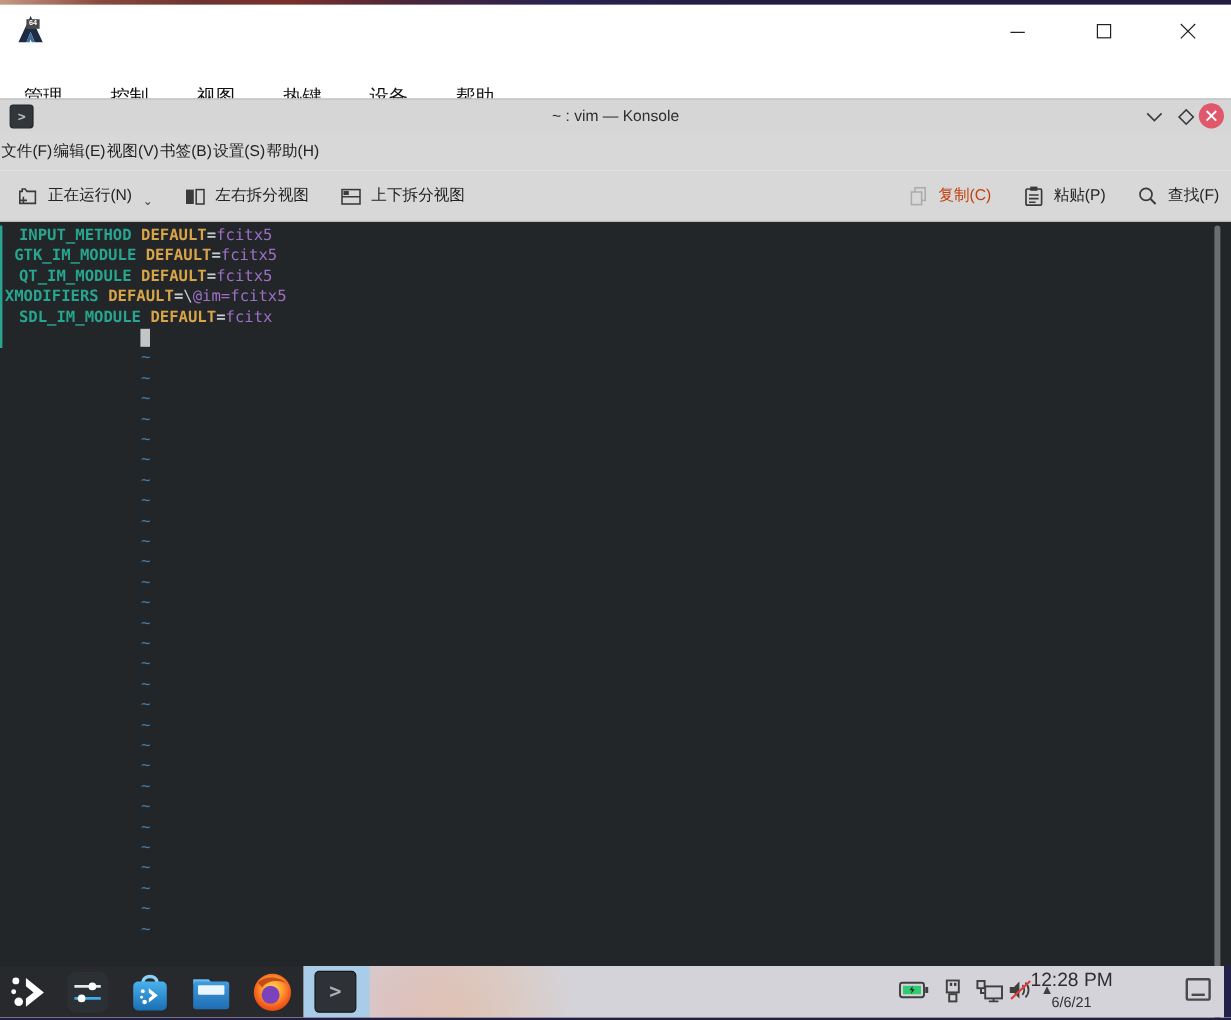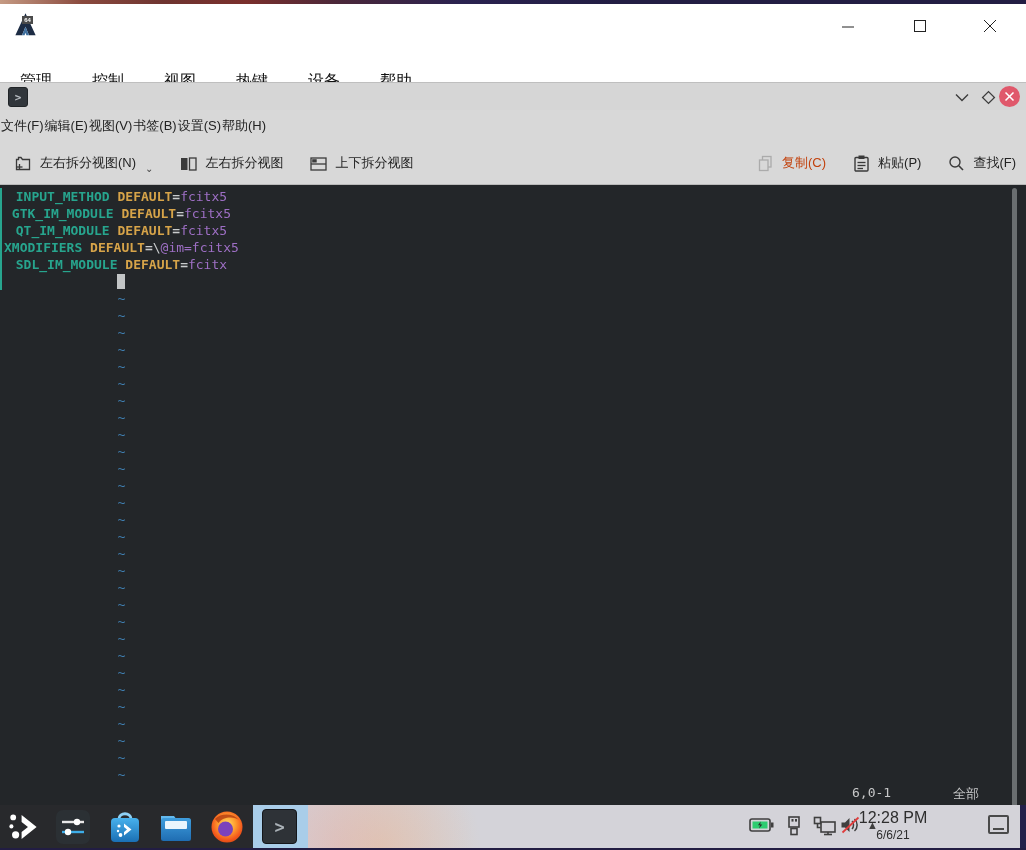--- a/index.html
+++ b/index.html
@@ -125,20 +125,21 @@
     <div class="vb-menu-item">管理</div>
     <div class="vb-menu-item">控制</div>
     <div class="vb-menu-item">视图</div>
     <div class="vb-menu-item">热键</div>
     <div class="vb-menu-item">设备</div>
     <div class="vb-menu-item">帮助</div>
   </div>
 
 <div class="abs" id="k-titlebar">
   <div class="abs" id="k-app-icon">&gt;</div>
+  <div class="abs" id="k-title">~ : vim — Konsole</div>
   <div class="abs k-ctl" id="k-min">
     <svg width="14" height="9" viewBox="0 0 14 9">
         <polyline points="1,1.5 7,7.5 13,1.5" fill="none" stroke="#3c3c3c" stroke-width="1.4"></polyline>
       </svg>
   </div>
   <div class="abs k-ctl" id="k-max">
     <svg width="15" height="15" viewBox="0 0 15 15">
         <rect x="3.3" y="3.3" width="8.4" height="8.4" fill="none" stroke="#3c3c3c" stroke-width="1.3" transform="rotate(45 7.5 7.5)"></rect>
       </svg>
   </div>
@@ -162,21 +163,21 @@
 <div class="abs" id="k-toolbar">
   <div class="tb-group" id="tb-left">
       <div class="tb-btn">
         <span>
           <svg width="19" height="19" viewBox="0 0 19 19">
             <path d="M4.5 5.5 h-2 v10 h13 v-10 h-7 l-1.5 -2 h-2.5 Z" fill="none" stroke="#3a3a3a" stroke-width="1.3"></path>
             <line x1="2.5" y1="13" x2="8.5" y2="13" stroke="#3a3a3a" stroke-width="1.3"></line>
             <line x1="5.5" y1="10" x2="5.5" y2="16" stroke="#3a3a3a" stroke-width="1.3"></line>
           </svg>
         </span>
-        <span>左右拆分视图(N)</span>
+        <span>正在运行(N)</span>
         <span class="tb-chevron">⌄</span>
       </div>
       <div class="tb-btn">
         <span>
           <svg width="19" height="19" viewBox="0 0 19 19">
             <rect x="2" y="4" width="6.5" height="12" fill="#3a3a3a"></rect>
             <rect x="10.5" y="4" width="6.5" height="12" fill="none" stroke="#3a3a3a" stroke-width="1.3"></rect>
           </svg>
         </span>
         <span>左右拆分视图</span>
@@ -222,24 +223,20 @@
           </svg>
         </span>
         <span>查找(F)</span>
       </div>
     </div>
 </div>
 
 <div class="abs" id="terminal">
   <div class="abs" id="term-accent"></div>
   <div class="abs" id="term-content"><div class="t-line"><span class="c-teal">INPUT_METHOD</span><span class="c-white"> </span><span class="c-orange">DEFAULT</span><span class="c-white">=</span><span class="c-purple">fcitx5</span></div><div class="t-line"><span class="c-teal">GTK_IM_MODULE</span><span class="c-white"> </span><span class="c-orange">DEFAULT</span><span class="c-white">=</span><span class="c-purple">fcitx5</span></div><div class="t-line"><span class="c-teal">QT_IM_MODULE</span><span class="c-white"> </span><span class="c-orange">DEFAULT</span><span class="c-white">=</span><span class="c-purple">fcitx5</span></div><div class="t-line"><span class="c-teal">XMODIFIERS</span><span class="c-white"> </span><span class="c-orange">DEFAULT</span><span class="c-white">=</span><span class="c-gray">\</span><span class="c-purple">@im=fcitx5</span></div><div class="t-line"><span class="c-teal">SDL_IM_MODULE</span><span class="c-white"> </span><span class="c-orange">DEFAULT</span><span class="c-white">=</span><span class="c-purple">fcitx</span></div><div class="t-line"><span id="term-cursor"></span></div><div class="t-line c-tilde">~</div><div class="t-line c-tilde">~</div><div class="t-line c-tilde">~</div><div class="t-line c-tilde">~</div><div class="t-line c-tilde">~</div><div class="t-line c-tilde">~</div><div class="t-line c-tilde">~</div><div class="t-line c-tilde">~</div><div class="t-line c-tilde">~</div><div class="t-line c-tilde">~</div><div class="t-line c-tilde">~</div><div class="t-line c-tilde">~</div><div class="t-line c-tilde">~</div><div class="t-line c-tilde">~</div><div class="t-line c-tilde">~</div><div class="t-line c-tilde">~</div><div class="t-line c-tilde">~</div><div class="t-line c-tilde">~</div><div class="t-line c-tilde">~</div><div class="t-line c-tilde">~</div><div class="t-line c-tilde">~</div><div class="t-line c-tilde">~</div><div class="t-line c-tilde">~</div><div class="t-line c-tilde">~</div><div class="t-line c-tilde">~</div><div class="t-line c-tilde">~</div><div class="t-line c-tilde">~</div><div class="t-line c-tilde">~</div><div class="t-line c-tilde">~</div></div>
-  <div class="abs" id="vim-status">
-    <span id="vim-ruler">6,0-1</span>
-    <span id="vim-pos">全部</span>
-  </div>
   <div class="abs" id="term-scrollbar"></div>
 </div>
 
 <div class="abs" id="taskbar">
   <div class="abs" id="taskbar-wallpaper-tint"></div>
   <div class="abs" id="taskbar-dark"></div>
   <div class="abs" id="task-highlight"></div>
 
   <div class="abs task-icon" style="left:6px;">
     <svg width="36" height="36" viewBox="0 0 30 30">

